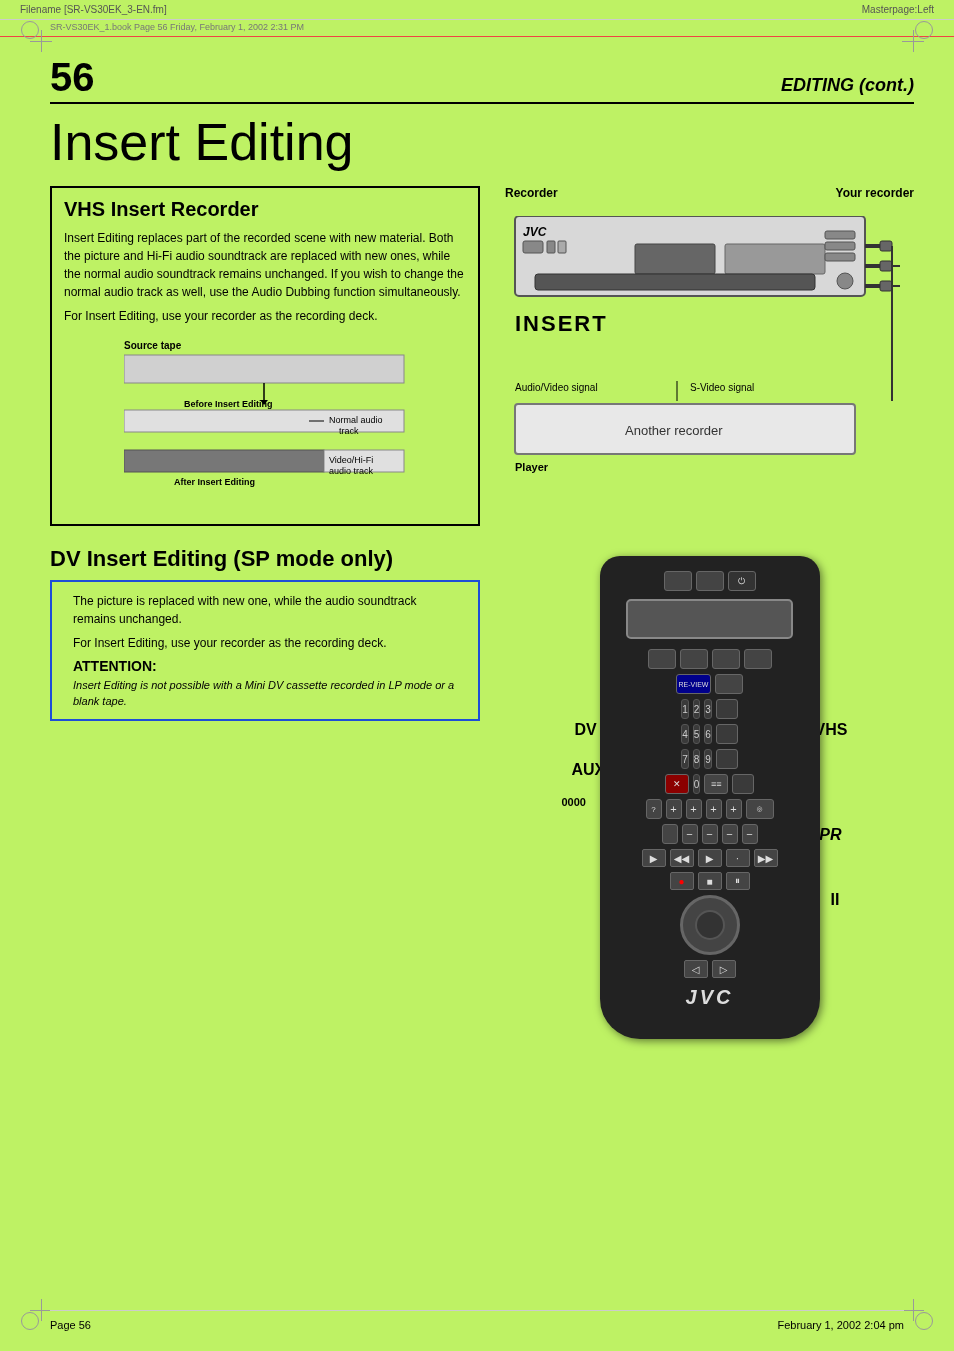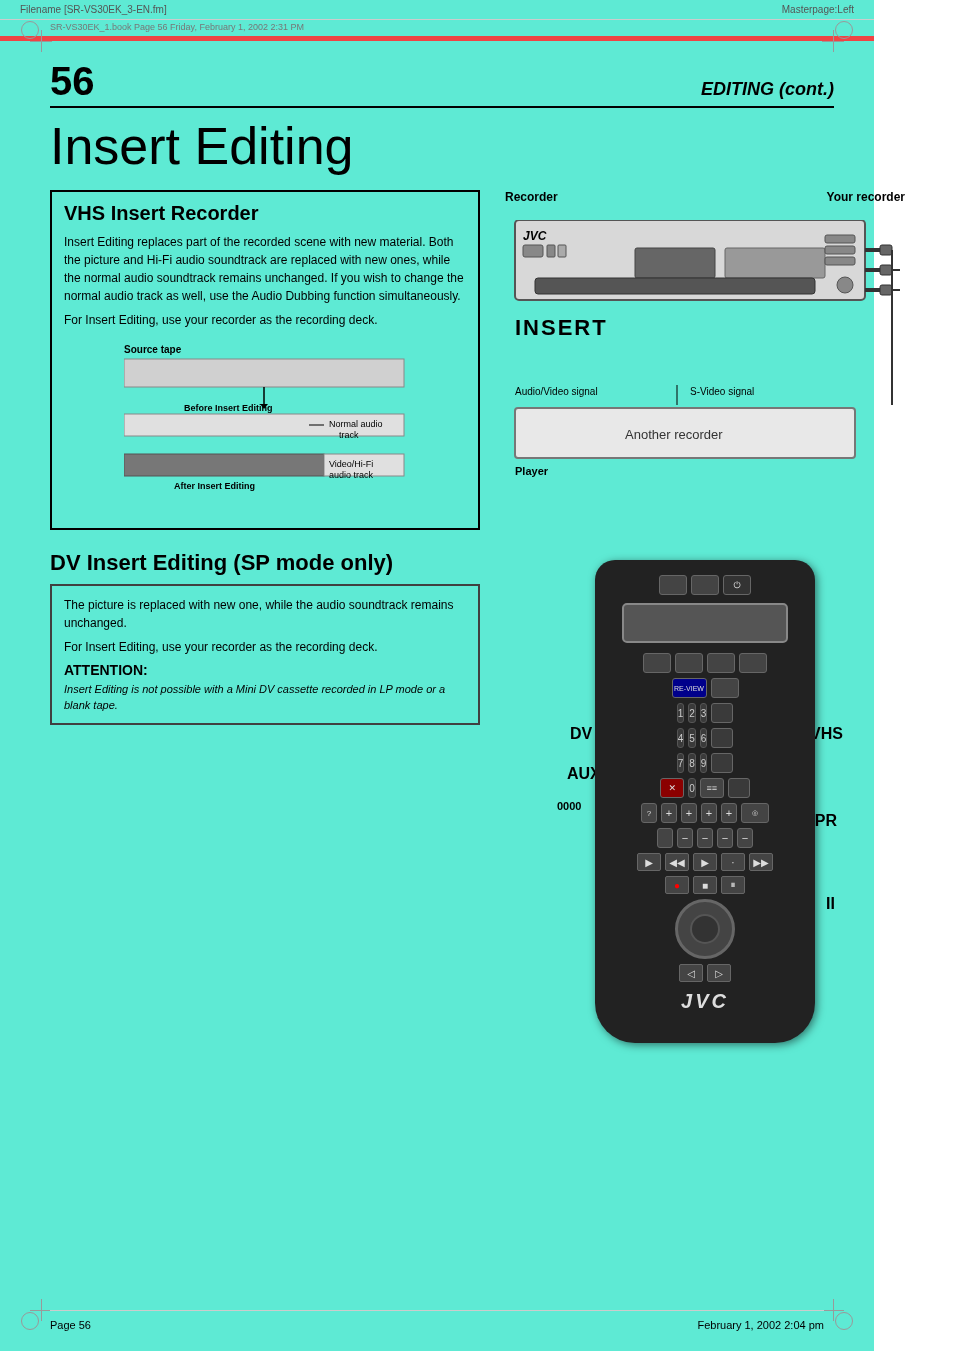--- a/index.html
+++ b/index.html
@@ -6,23 +6,23 @@
     body {
       background: #fff;
       font-family: Arial, Helvetica, sans-serif;
       width: 954px;
       min-height: 1351px;
       position: relative;
       color: #000;
     }
 
     .page-container {
-      width: 874px;
+      width: 954px;
       min-height: 1351px;
-      background: #5eead4;
+      background: #bef264;
       position: relative;
       padding: 0;
     }
 
     
     .top-header {
       border-bottom: 1px solid #ccc;
       padding: 4px 20px;
       display: flex;
       justify-content: space-between;
@@ -132,22 +132,22 @@
     
     .dv-section {
       margin-top: 10px;
     }
     .dv-title {
       font-size: 22px;
       font-weight: bold;
       margin-bottom: 8px;
     }
     .dv-box {
-      border: 2px solid #404040;
-      padding: 10px 12px;
+      border: 2px solid #1d4ed8;
+      padding: 10px 21px;
     }
     .dv-box p {
       font-size: 12px;
       line-height: 1.5;
       margin-bottom: 6px;
     }
     .attention-title {
       font-size: 14px;
       font-weight: bold;
       margin-bottom: 4px;
@@ -220,21 +220,21 @@
 
     .remote-side-label {
       position: absolute;
       font-size: 16px;
       font-weight: bold;
       color: #000;
     }
     .label-dv { left: -25px; top: 165px; }
     .label-vhs { right: -28px; top: 165px; }
     .label-aux { left: -28px; top: 205px; }
-    .label-pr { right: -22px; top: 252px; }
+    .label-pr { right: -22px; top: 270px; font-style: italic; }
     .label-ii { right: -20px; top: 335px; }
     .label-0000 { left: -38px; top: 240px; font-size: 11px; }
     .remote-num-btn {
       background: #3a3a3a;
       color: #ccc;
       font-size: 10px;
       height: 20px;
       border-radius: 3px;
       border: 1px solid #555;
       display: flex;
@@ -323,21 +323,21 @@
     <div class="corner-circle tl"></div>
     <div class="corner-circle tr"></div>
     <div class="corner-circle bl"></div>
     <div class="corner-circle br"></div>
   </div>
 
   <div class="top-header">
     <span>Filename [SR-VS30EK_3-EN.fm]</span>
     <span>Masterpage:Left</span>
   </div>
-  <div style="font-size:9px; color:#777; padding: 2px 40px 4px 50px; border-bottom: 5px solid #ef4444;">
+  <div style="font-size:9px; color:#777; padding: 2px 40px 4px 50px; border-bottom: 1px solid #ef4444;">
     <span>SR-VS30EK_1.book  Page 56  Friday, February 1, 2002  2:31 PM</span>
   </div>
 
   <div class="main-content">
 
     <div class="page-header-row">
       <span class="page-number">56</span>
       <span class="section-title">EDITING (cont.)</span>
     </div>
 

